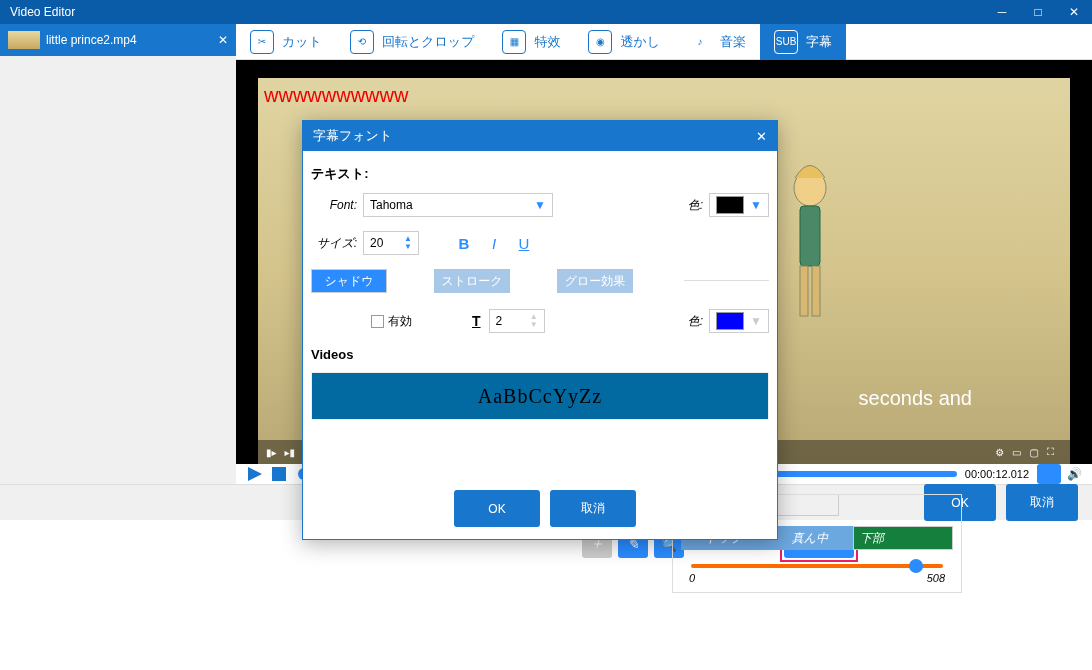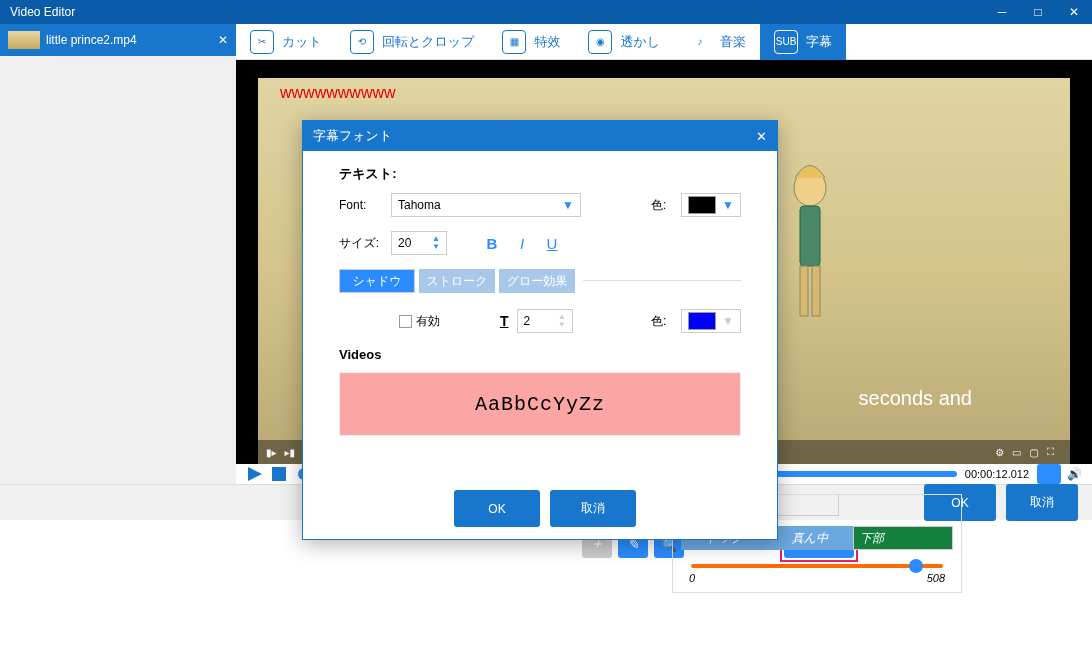--- a/index.html
+++ b/index.html
@@ -15,21 +15,21 @@
 .thumb { width: 32px; height: 18px; background: linear-gradient(#e8d8a0,#c8a860); margin-right: 6px; }
 
 .right { flex: 1; display: flex; flex-direction: column; }
 .toolbar { height: 36px; background: #fff; display: flex; align-items: center; border-bottom: 1px solid #ddd; }
 .tbtn { display: flex; align-items: center; padding: 0 14px; height: 36px; color: #1876cd; font-size: 13px; }
 .tbtn.active { background: #1876cd; color: #fff; }
 .tbtn .ic { width: 24px; height: 24px; margin-right: 8px; border: 1.5px solid currentColor; border-radius: 4px; display: flex; align-items: center; justify-content: center; font-size: 10px; }
 
 .preview { height: 424px; background: #000; position: relative; display: flex; justify-content: center; }
 .video { margin-top: 18px; width: 812px; height: 386px; background: linear-gradient(#e0d4a2 0%, #d4c48c 50%, #b8a874 100%); position: relative; }
-.redtext { color: #e00; font-size: 16px; position: absolute; top: 6px; left: 6px; margin-left: 16px; }
+.redtext { color: #e00; font-size: 20px; position: absolute; top: 6px; left: 6px; }
 .subtext { position: absolute; right: 98px; bottom: 54px; color: #fff; font-size: 20px; }
 .vctrl { position: absolute; bottom: 0; left: 0; right: 0; height: 24px; background: rgba(0,0,0,0.4); display: flex; align-items: center; padding: 0 8px; color: #fff; font-size: 10px; }
 .vctrl span { margin-right: 8px; }
 .prince { position: absolute; right: 210px; top: 80px; }
 
 .seek { height: 36px; display: flex; align-items: center; padding: 0 10px; }
 .seekbtn { color: #1876cd; margin-right: 8px; display: flex; align-items: center; }
 .seekbar { flex: 1; height: 6px; background: #2a8cff; border-radius: 3px; margin: 0 8px; position: relative; }
 .seekbar::after { content:""; position:absolute; left:-4px; top:-3px; width:12px; height:12px; border-radius:50%; background:#2a8cff; }
 .time { font-size: 11px; white-space: nowrap; }
@@ -52,36 +52,36 @@
 .slider { position: relative; height: 4px; background: #ff6a00; margin: 14px 10px 4px; border-radius: 2px; }
 .slider .knob { position: absolute; right: 20px; top: -5px; width: 14px; height: 14px; border-radius: 50%; background: #2a8cff; }
 .slabels { display: flex; justify-content: space-between; font-size: 11px; padding: 0 8px; }
 
 .footer { height: 36px; background: #f0f0f0; display: flex; justify-content: flex-end; align-items: center; padding-right: 14px; border-top: 1px solid #ddd; }
 .bbtn { width: 72px; height: 37px; background: #1876cd; color: #fff; border-radius: 3px; display: flex; align-items: center; justify-content: center; margin-left: 10px; }
 
 
 .dialog { position: absolute; left: 302px; top: 120px; width: 476px; height: 420px; background: #fff; z-index: 10; box-shadow: 0 4px 20px rgba(0,0,0,0.3); border: 1px solid #1876cd; }
 .dbar { height: 30px; background: #1876cd; color: #fff; display: flex; align-items: center; justify-content: space-between; padding: 0 10px; font-size: 13px; }
-.dbody { padding: 14px 36px; }
+.dbody { padding: 14px 8px; }
 .sect { font-weight: bold; font-size: 13px; margin-bottom: 10px; }
 .row { display: flex; align-items: center; margin-bottom: 14px; }
-.lbl { width: 46px; margin-right: 6px; }
+.lbl { width: 46px; text-align: right; margin-right: 6px; font-style: italic; }
 .sel { border: 1px solid #ccc; height: 24px; display: flex; align-items: center; justify-content: space-between; padding: 0 6px; }
 .num { width: 56px; }
 .arr { color: #2a8cff; }
 .biu { width: 30px; text-align: center; color: #2a8cff; font-size: 15px; }
 .colorbox { width: 34px; height: 18px; border: 1px solid #999; margin-right: 6px; }
-.tabs { display: flex; margin: 6px 0 16px; }
+.tabs { display: flex; margin: 6px 0 16px; gap: 43px; }
 .dtab { width: 76px; height: 24px; background: #a8c8ea; color: #fff; display: flex; align-items: center; justify-content: center; font-size: 12px; margin-right: 4px; }
 .dtab.sel { background: #2a8cff; }
 .tabline { flex: 1; border-bottom: 1px solid #ddd; height: 12px; margin-left: 4px; }
 .chk { width: 13px; height: 13px; border: 1px solid #999; margin-right: 4px; }
 .Ticon { font-weight: bold; font-size: 14px; margin-right: 8px; text-decoration: underline; }
-.samplebox { height: 64px; background: #fca5a5; border: 1px solid #eee; margin-top: 8px; display: flex; align-items: center; justify-content: center; font-family: Liberation Mono, monospace; font-size: 20px; letter-spacing: 1px; }
+.samplebox { height: 48px; background: #0369a1; border: 1px solid #eee; margin-top: 8px; display: flex; align-items: center; justify-content: center; font-family: Liberation Serif, serif; font-size: 20px; letter-spacing: 1px; }
 .dfoot { position: absolute; bottom: 12px; left: 0; right: 0; display: flex; justify-content: center; }
 .dfoot .bbtn { width: 86px; }
 </style>
 </head>
 <body>
 
 <div class="titlebar">
   <span>Video Editor</span>
   <div class="wbtns">
     <div class="wbtn">─</div>

